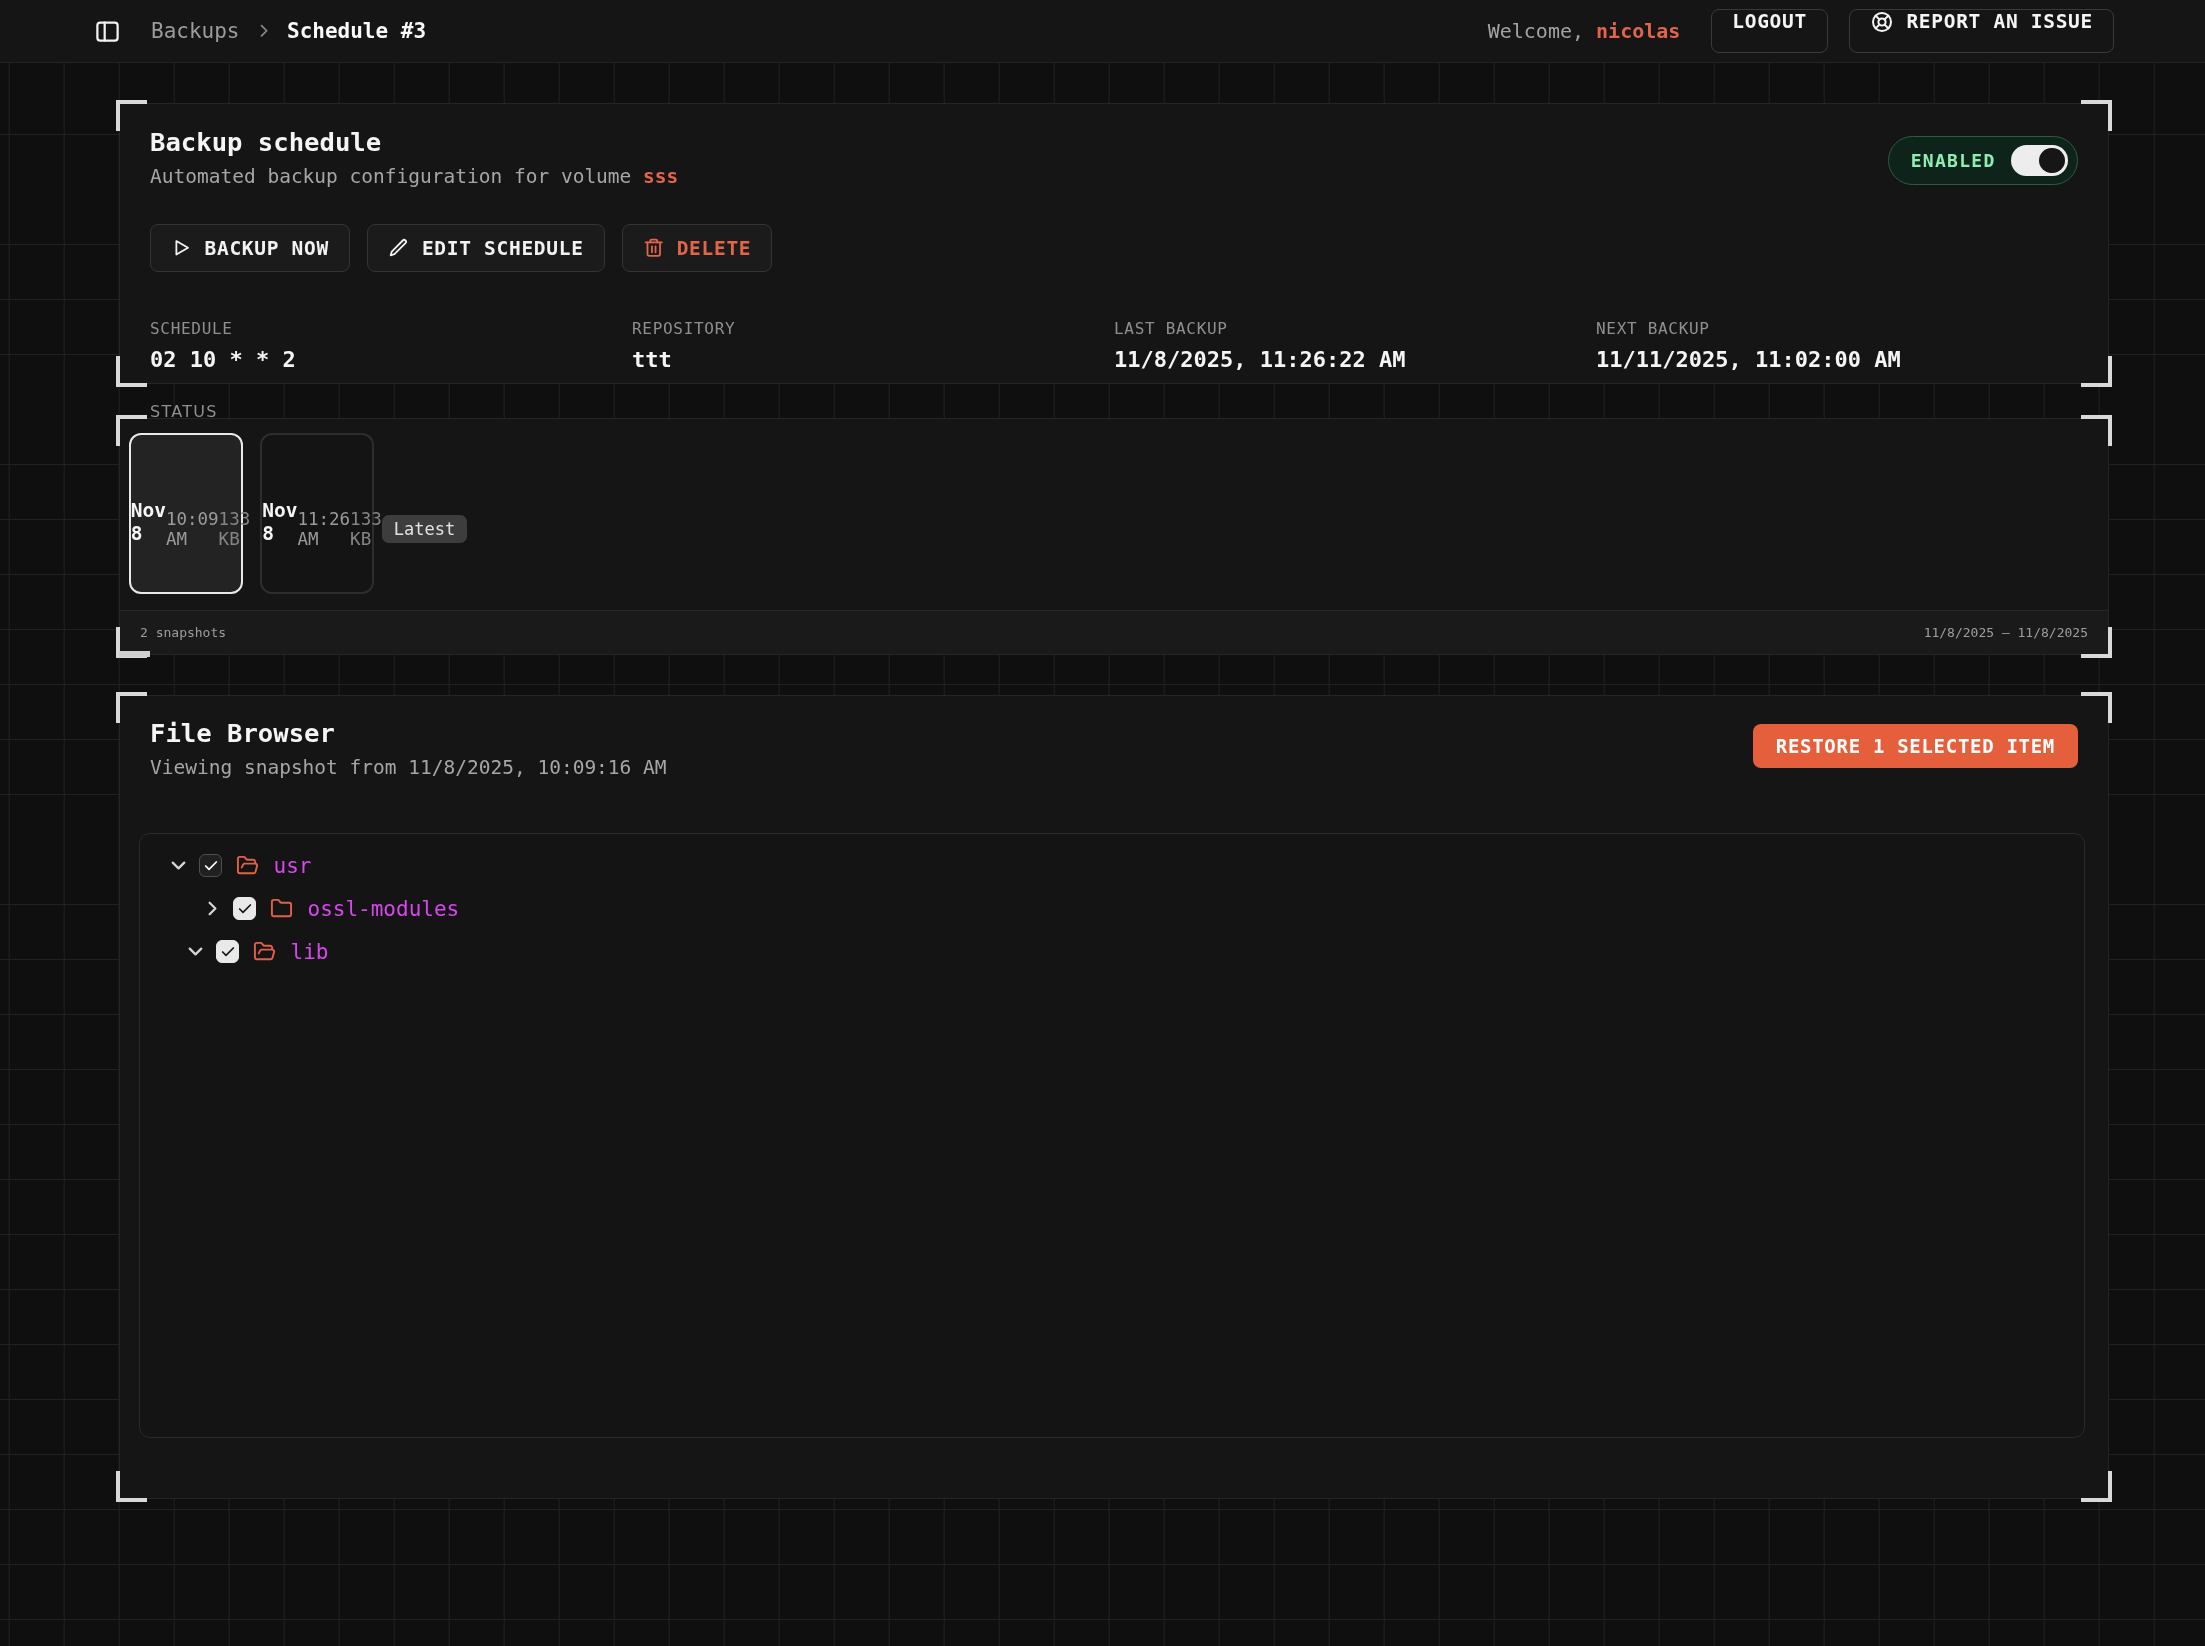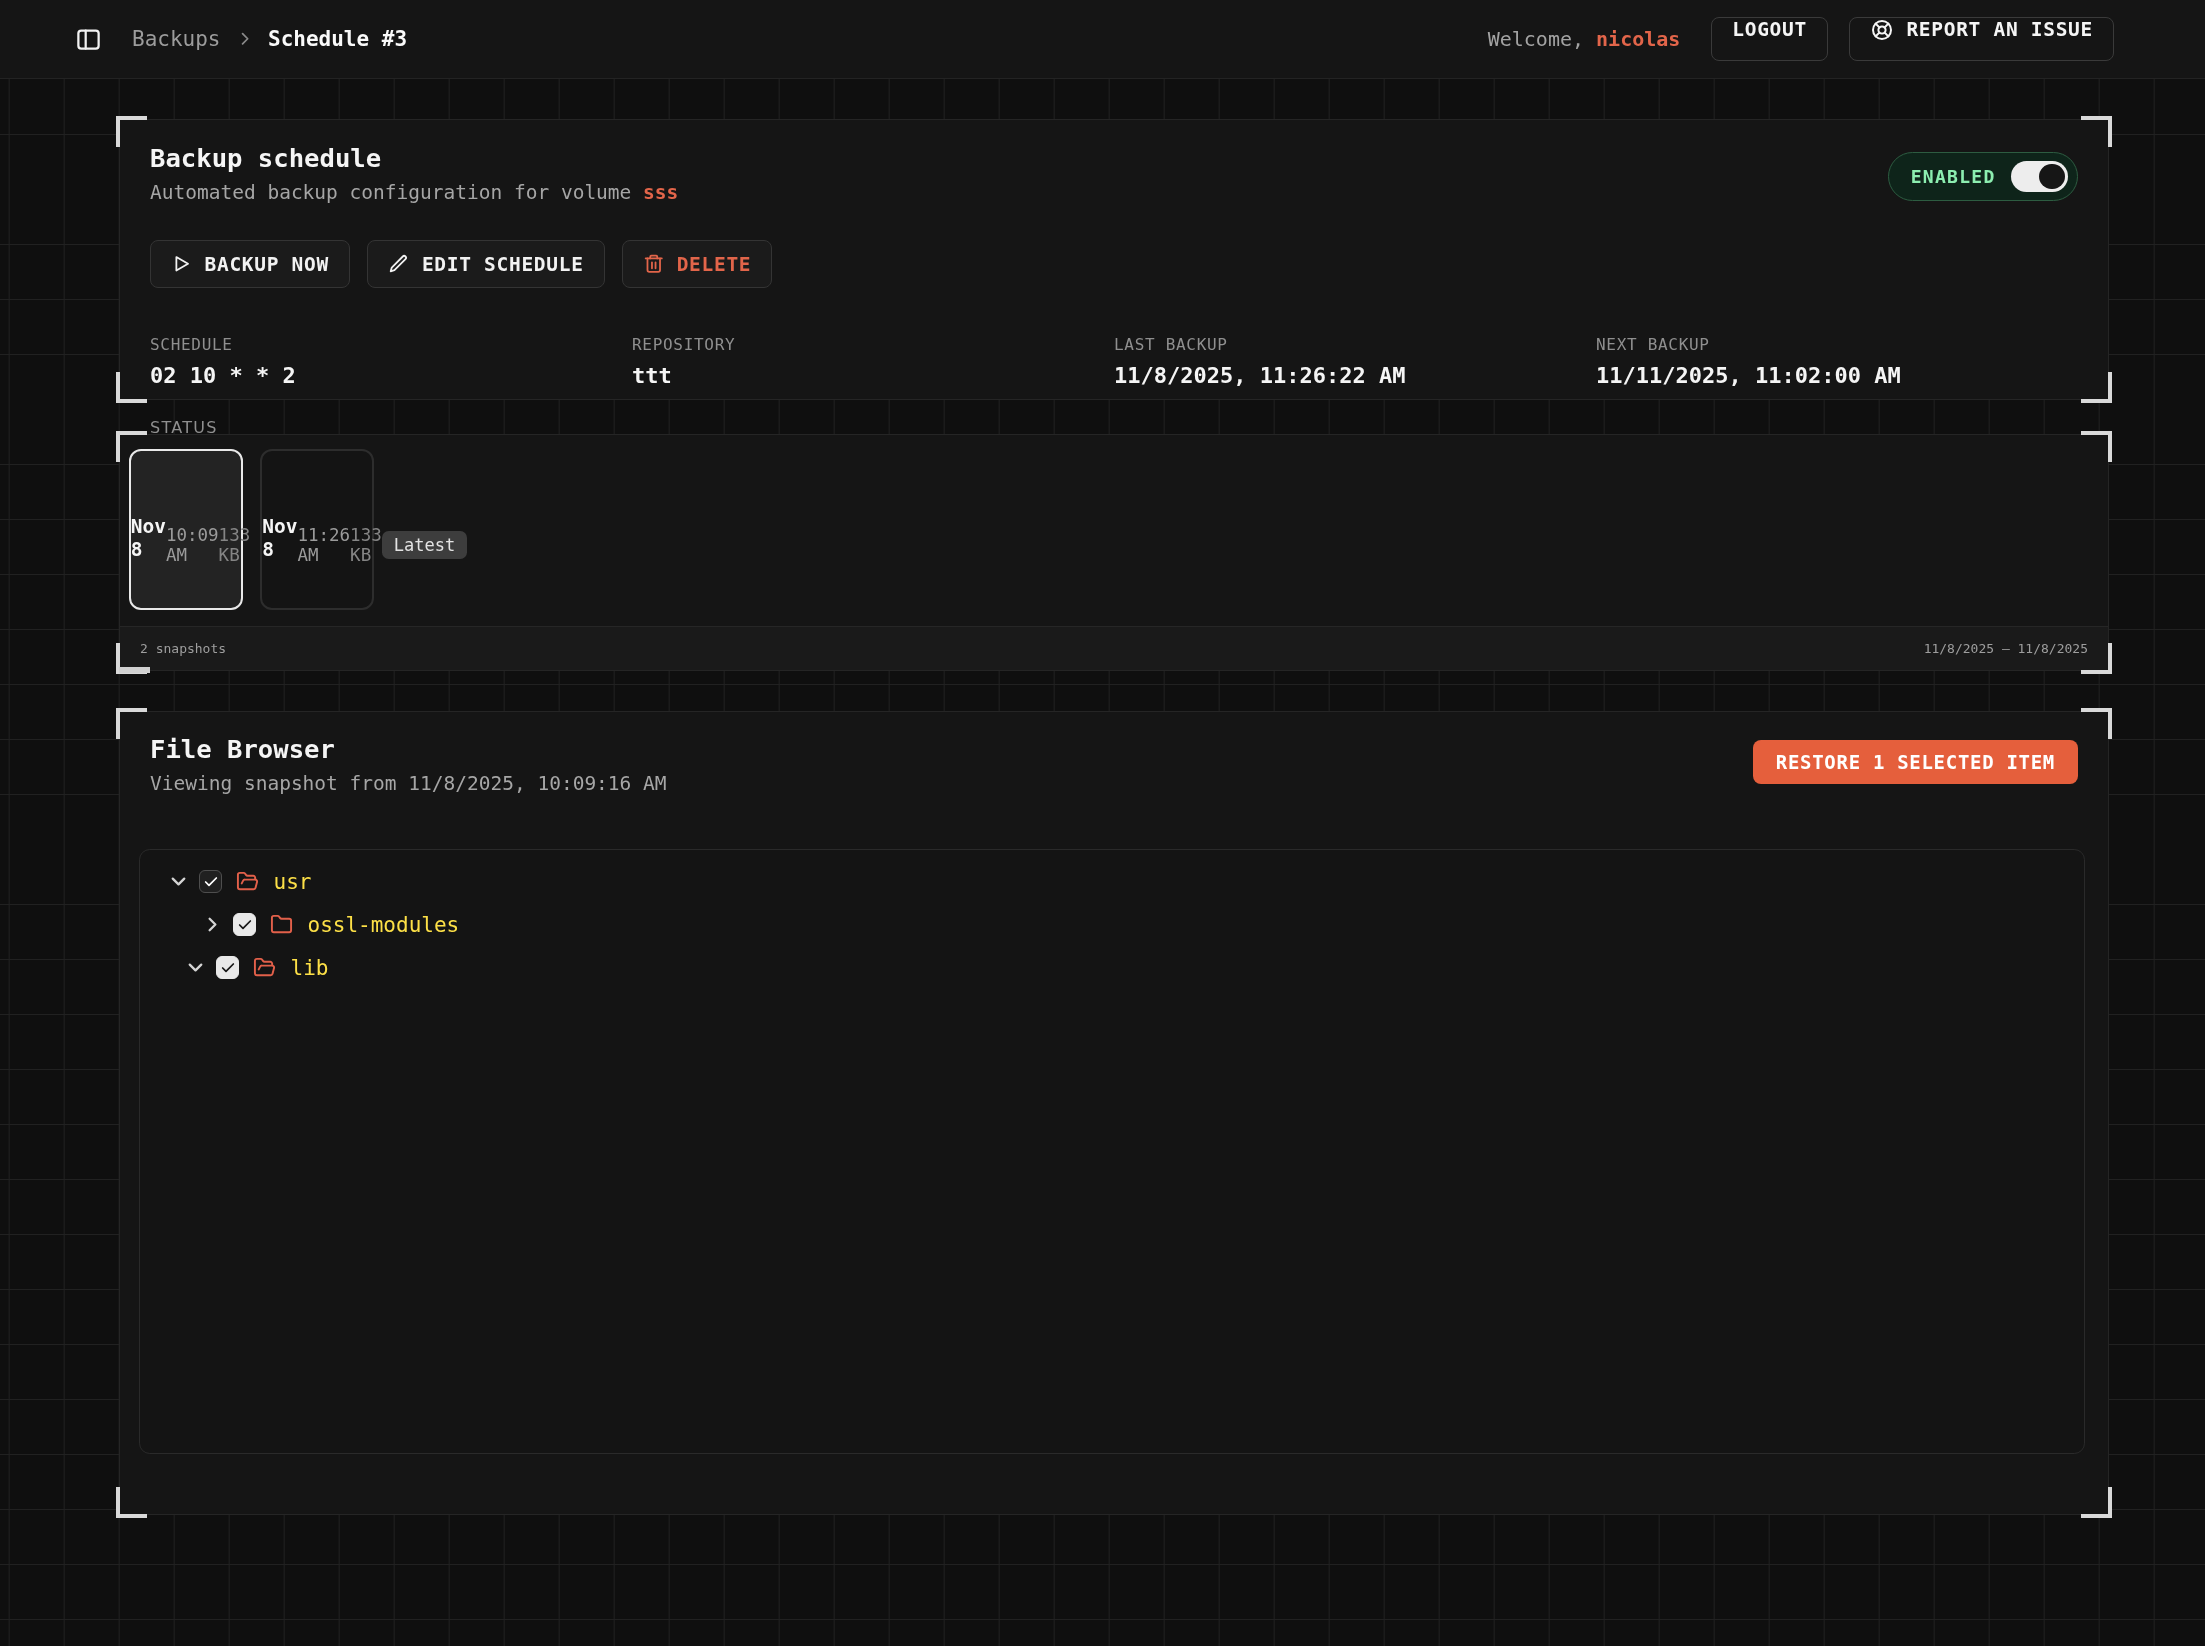--- a/index.html
+++ b/index.html
@@ -10,23 +10,23 @@
       linear-gradient(to right,#212121 1.3px,transparent 1.3px),
       linear-gradient(to bottom,#212121 1.3px,transparent 1.3px);
     background-size:55px 55px;
     background-position:8.7px 24px;
     font-family:"DejaVu Sans Mono",monospace;
     color:#f2f2f2;
     -webkit-font-smoothing:antialiased;
   }
   
   .topbar{
-    height:79px;background:#151515;border-bottom:1.3px solid #232323;
+    height:63px;background:#151515;border-bottom:1.3px solid #232323;
     display:flex;align-items:center;justify-content:space-between;
-    padding:0 91px 0 75px;box-sizing:border-box;position:relative;z-index:10;gap:12px;
+    padding:0 91px 0 94px;box-sizing:border-box;position:relative;z-index:10;gap:12px;
   }
   .tb-left{display:flex;align-items:center;gap:30px;}
   .panel-btn{background:none;border:none;padding:0;cursor:pointer;display:flex;align-items:center;}
   .breadcrumb{display:flex;align-items:center;gap:15px;font-size:21px;}
   .bc-parent{color:#9c9c9c;cursor:pointer;}
   .bc-current{color:#fafafa;font-weight:600;}
   .tb-right{display:flex;align-items:center;gap:21.5px;}
   .welcome{font-size:20px;color:#a3a3a3;margin-right:9.4px;}
   .username{color:#e2654a;font-weight:600;}
   .btn-ghost{
@@ -97,21 +97,21 @@
     margin:54px -6.7px 0 -11.4px;height:605px;border:1.3px solid #2a2a2a;border-radius:10.8px;
     padding:10.8px 0 0 15px;box-sizing:border-box;background:#141414;
   }
   .tree-row{display:flex;align-items:center;height:43px;cursor:pointer;}
   .ind-0{padding-left:12px;} .ind-1{padding-left:29px;} .ind-2{padding-left:46px;}
   .tree-chevron{margin-right:9.4px;display:flex;color:#d4d4d4;}
   .checkbox{width:23px;height:23px;border-radius:6px;display:flex;align-items:center;justify-content:center;margin-right:13.5px;box-sizing:border-box;}
   .checkbox.dark{background:#202020;border:1.3px solid #4e4e4e;}
   .checkbox.light{background:#e9e9e9;border:1.3px solid #e9e9e9;}
   .folder{margin-right:15px;display:flex;color:#e2604a;}
-  .tree-label{font-size:21px;color:#fde047;}
+  .tree-label{font-size:21px;color:#d946ef;}
   svg{display:block;}
 </style>
 </head>
 <body>
 
 <header class="topbar">
   <div class="tb-left">
     <button class="panel-btn">
       <span>
         <svg width="27" height="27" viewBox="0 0 24 24" fill="none" stroke="#f2f2f2" stroke-width="2" stroke-linecap="round" stroke-linejoin="round">

